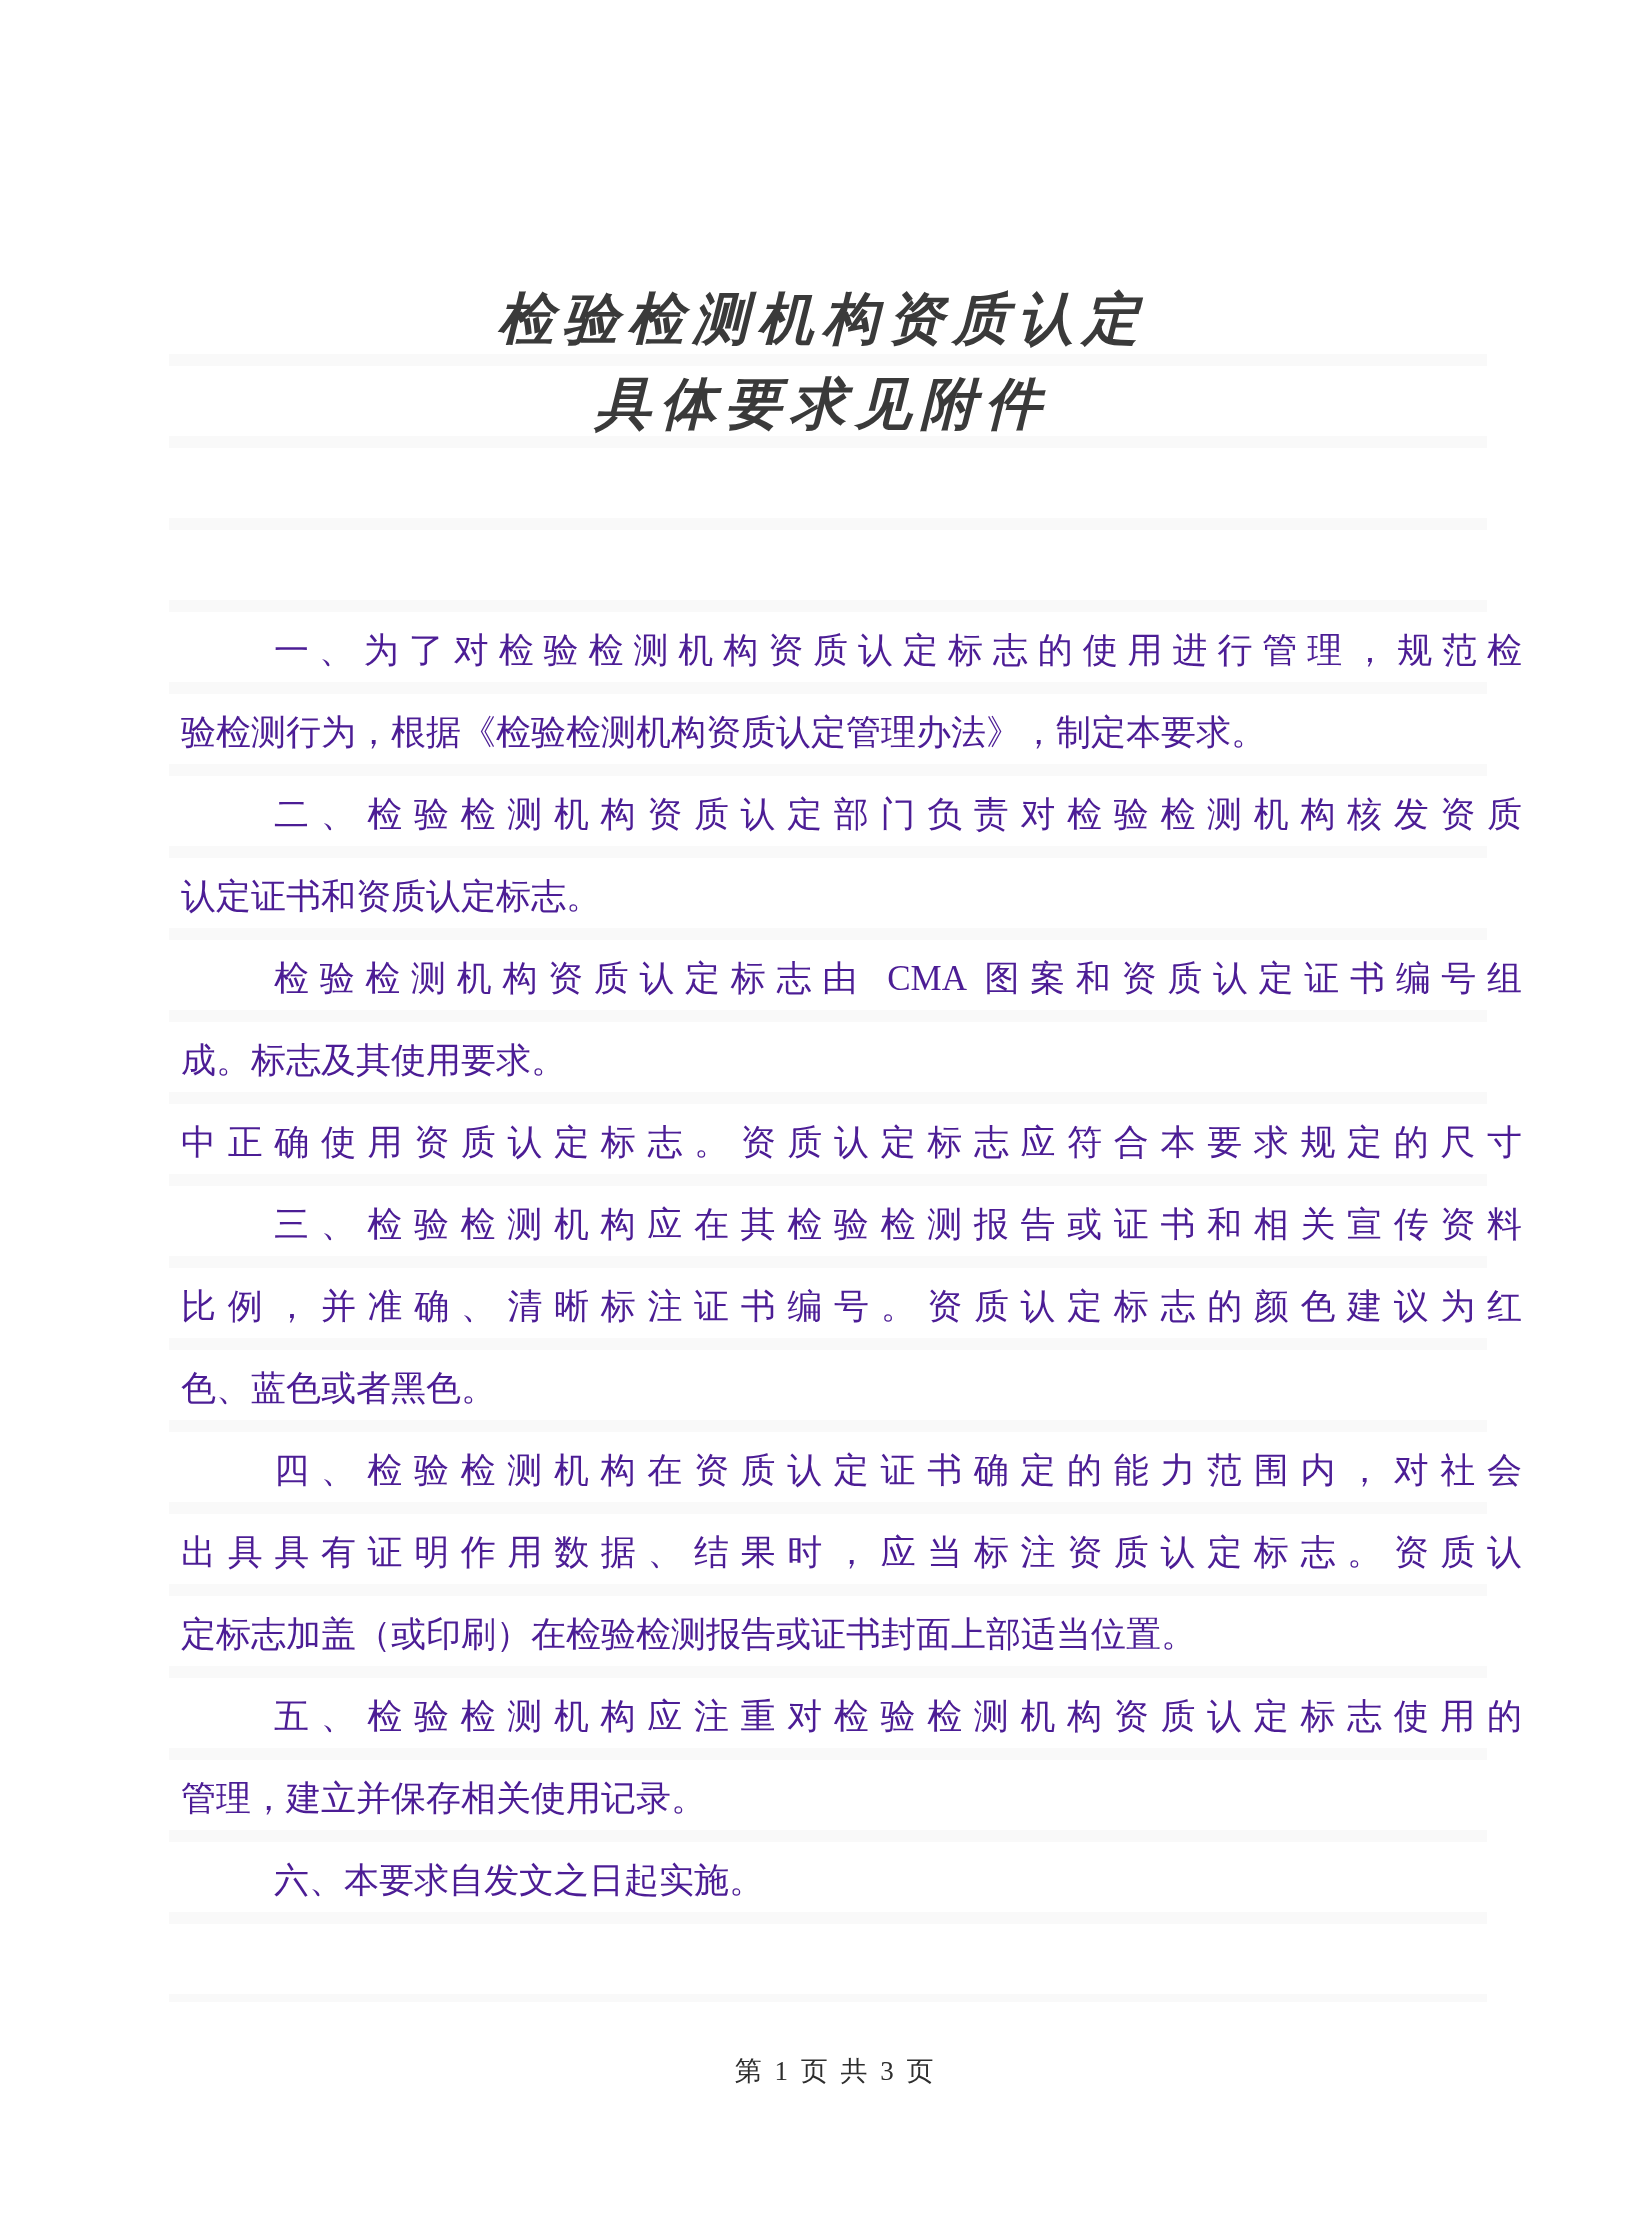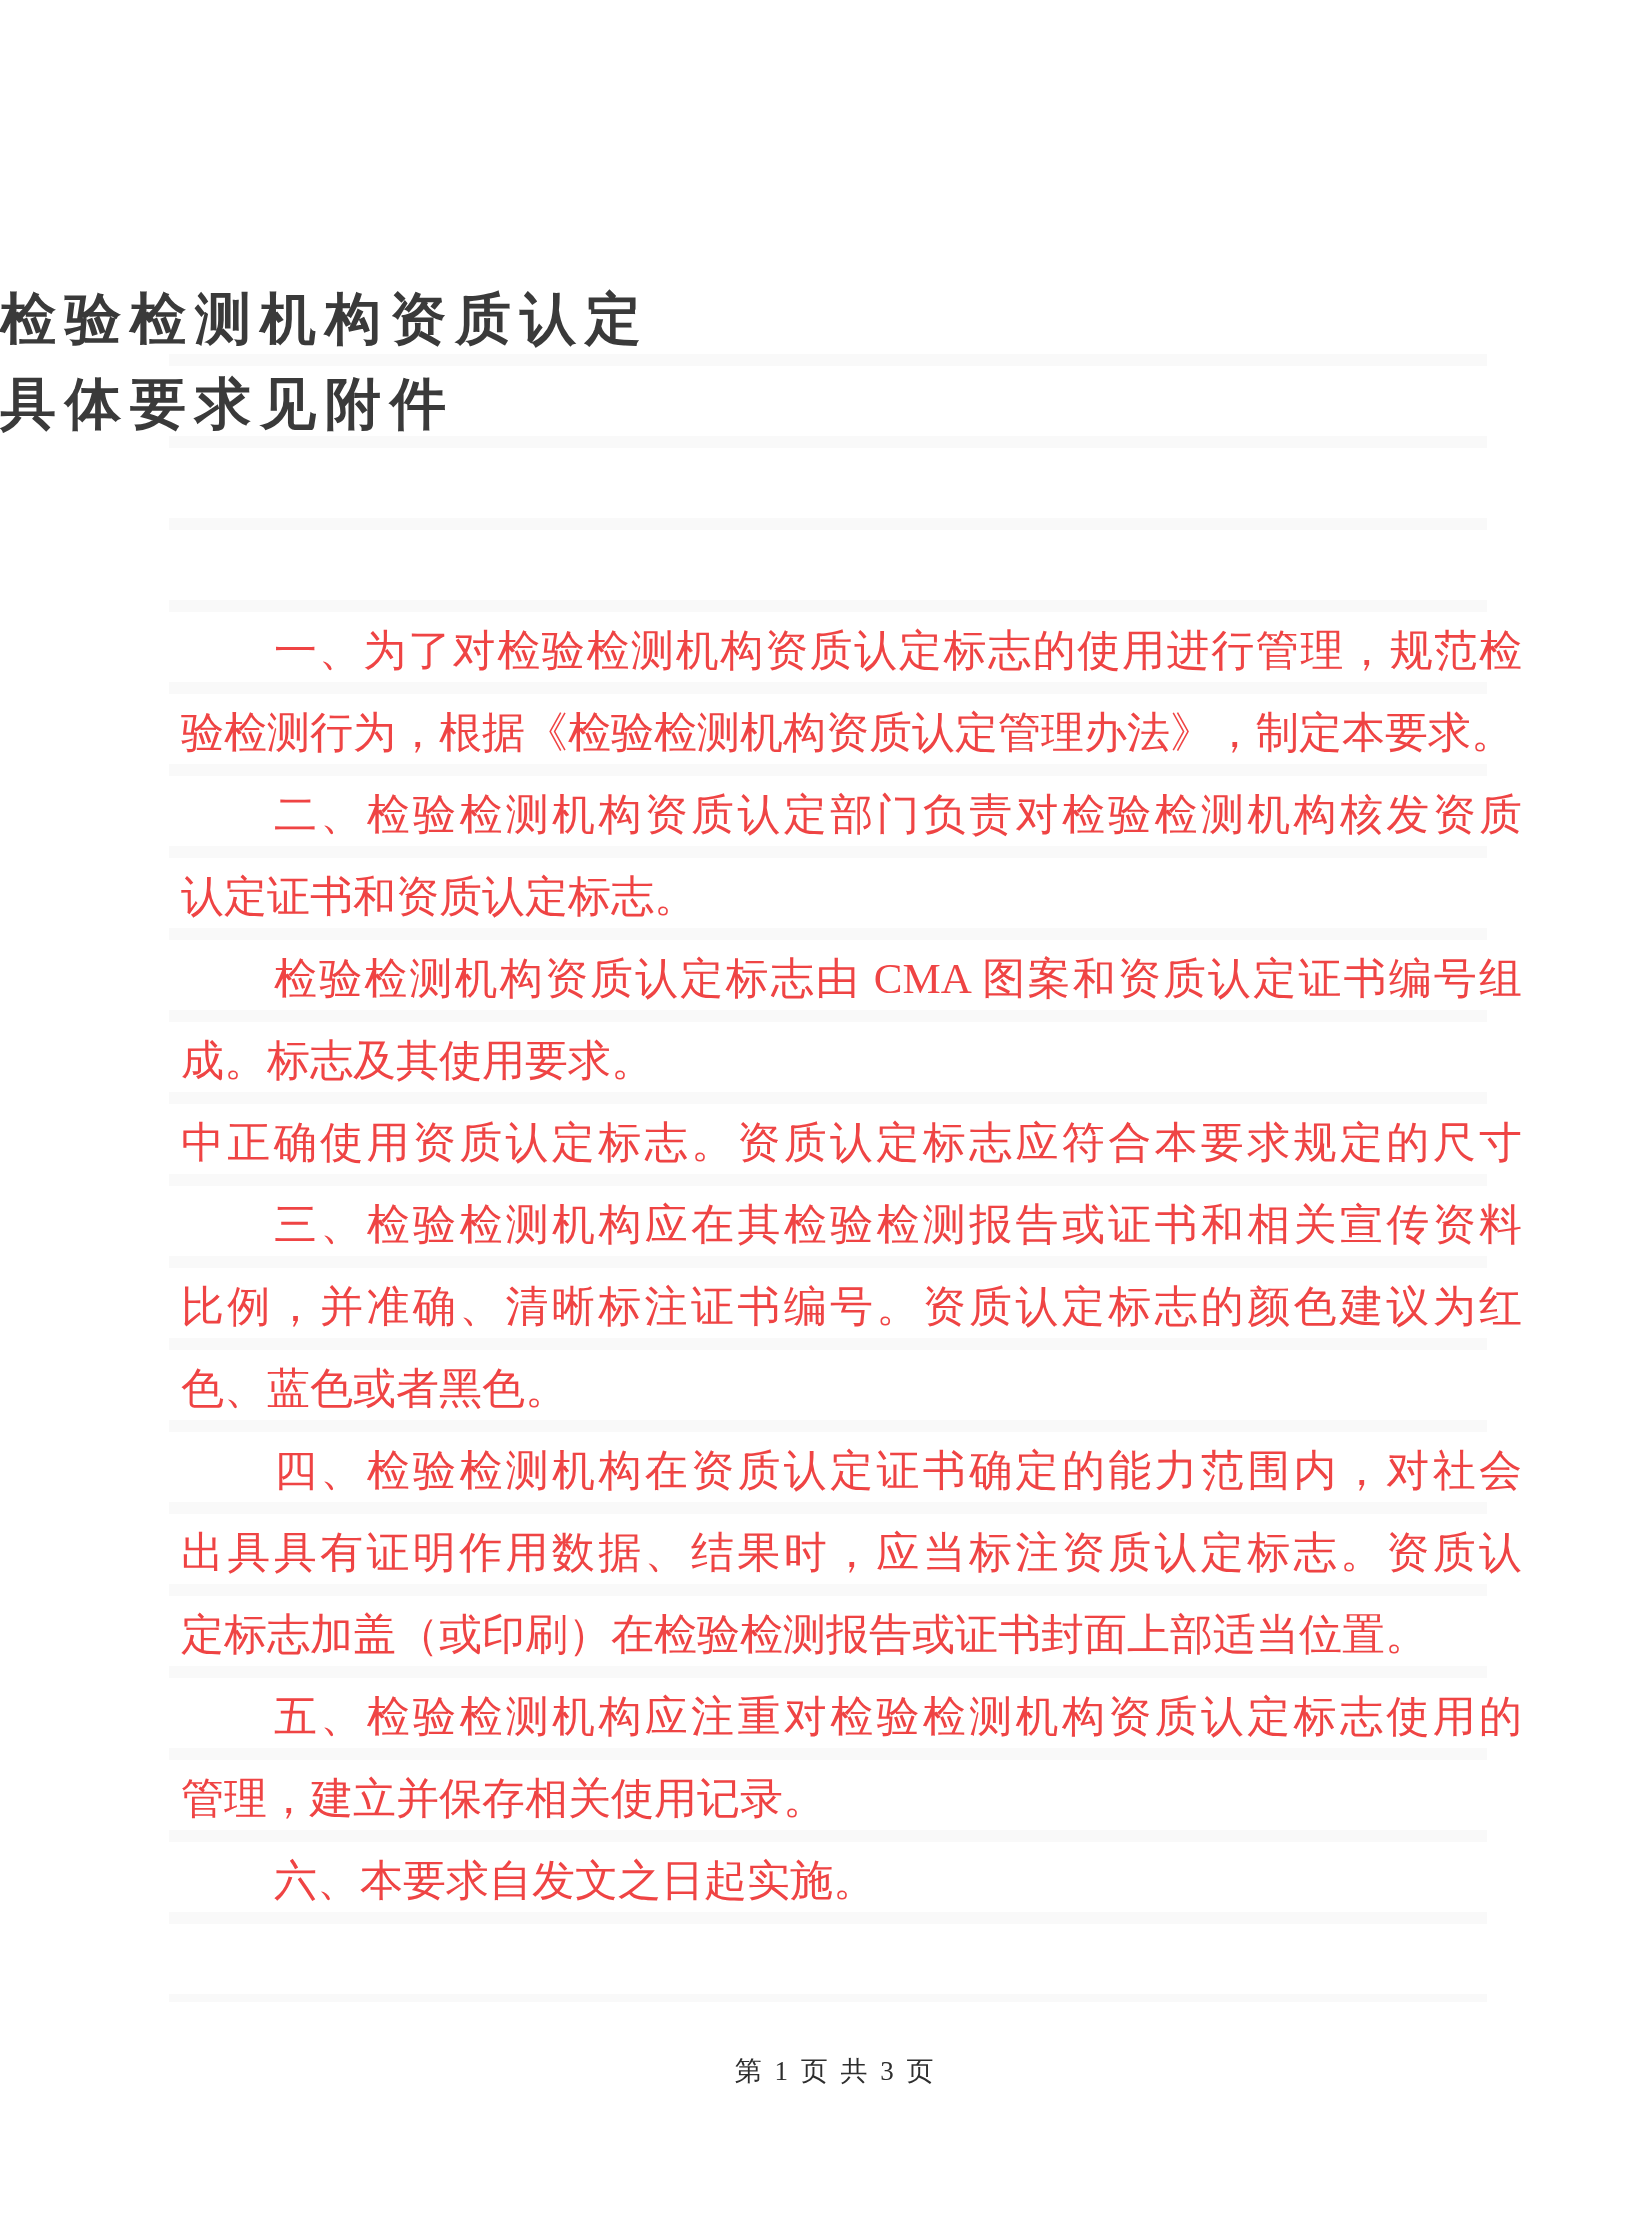--- a/index.html
+++ b/index.html
@@ -30,44 +30,46 @@
       transparent 12px,
       transparent 82px
     );
     pointer-events: none;
   }
   .title-block {
     position: absolute;
     top: 277px;
     left: 0;
     width: 100%;
+    text-align: center;
     font-weight: 700;
+    font-style: italic; 
     color: #3a3a3a;
   }
   .title-line {
     display: block;
     font-size: 56px;
     line-height: 85px;
     letter-spacing: 9px;
   }
   .doc-body {
     position: absolute;
     left: 181px;
     top: 610px;
     width: 1341px;
   }
   .para {
     margin: 0;
   }
   .line {
-    font-size: 43px;
+    font-size: 35px;
     line-height: 82px;
     text-align: justify;
     text-align-last: justify;
-    color: #ef4444;
+    color: #4c1d95;
   }
   .line.first {
     text-indent: 93px;
   }
   .line.last {
     text-align-last: left;
   }
   .page-footer {
     position: absolute;
     top: 2053px;

